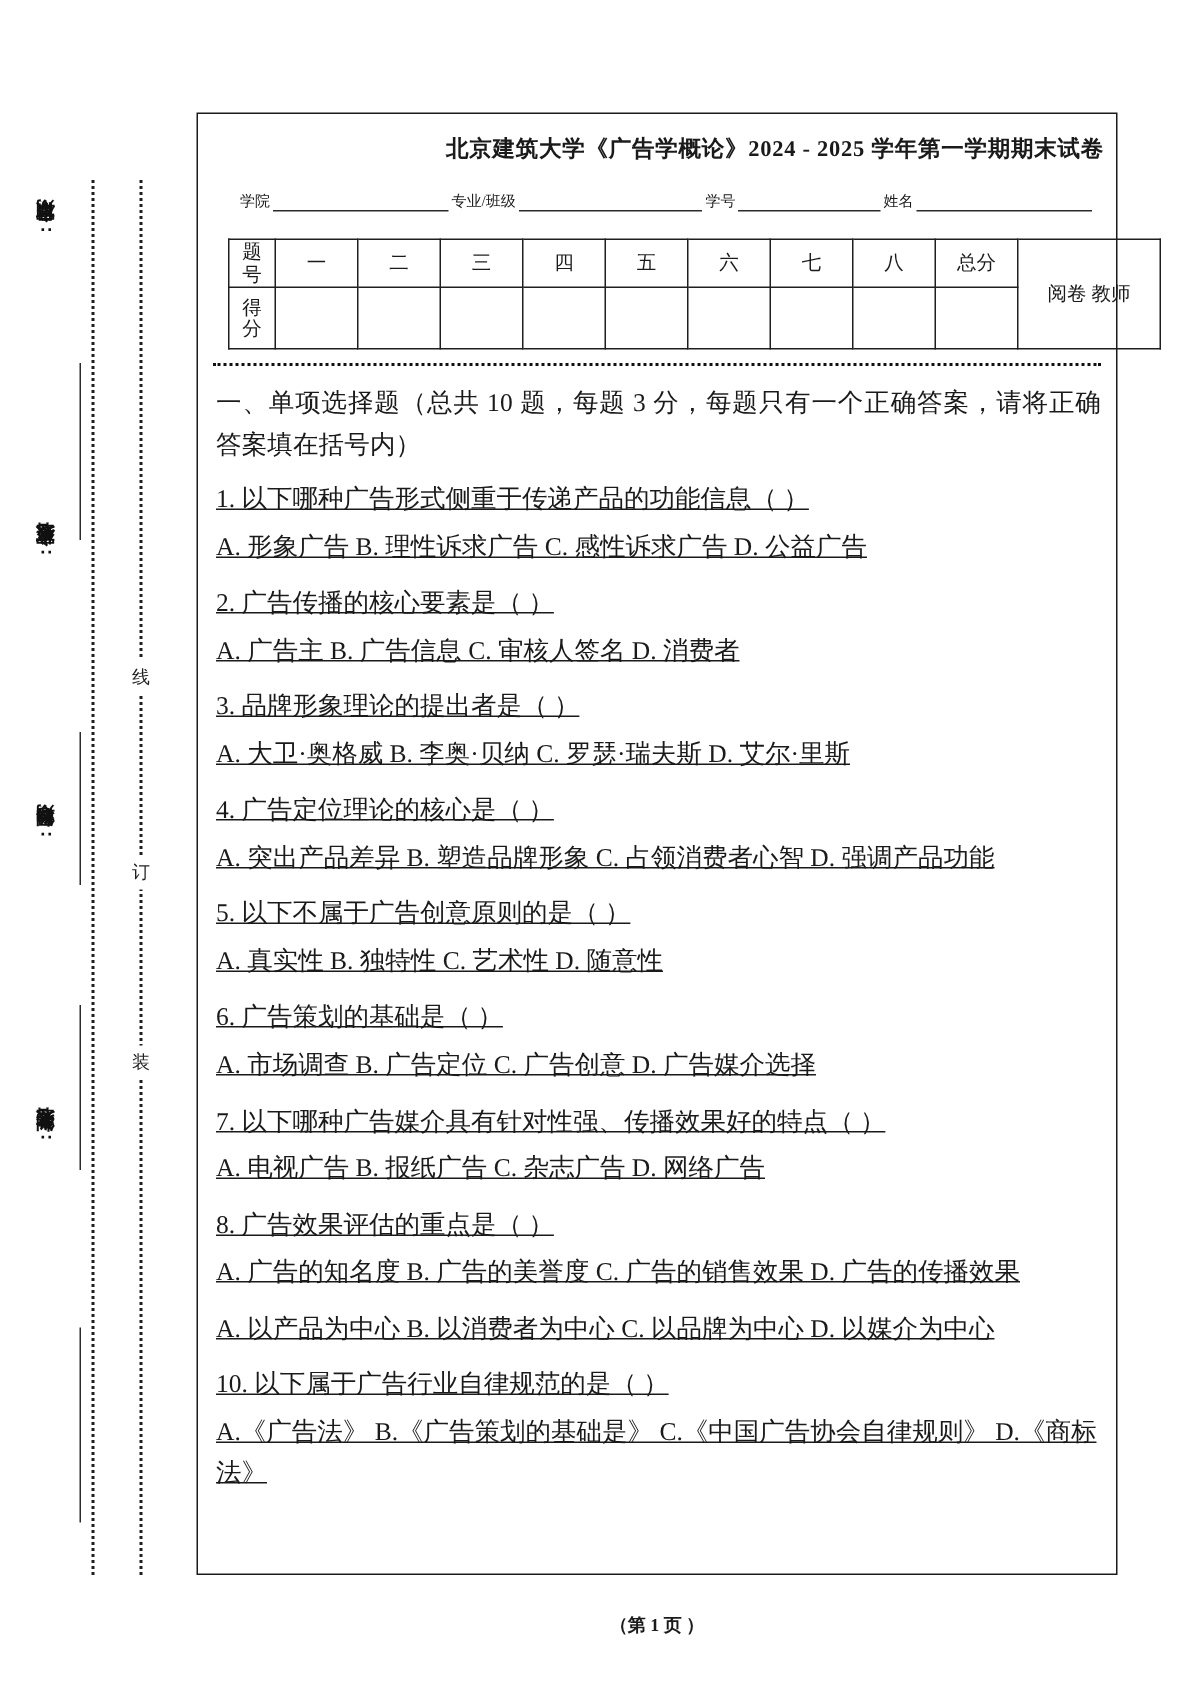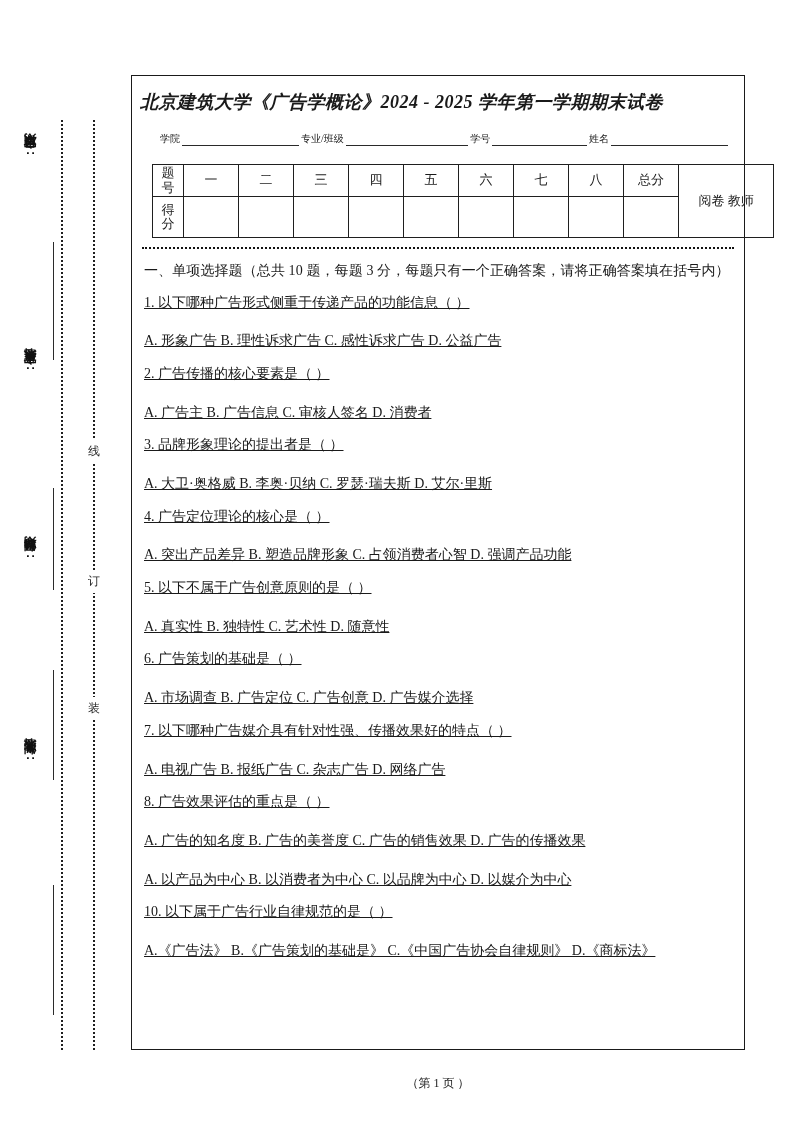--- a/index.html
+++ b/index.html
@@ -74,28 +74,27 @@
     left: 131px;
     top: 75px;
     width: 614px;
     height: 975px;
     border: 1.6px solid #1a1a1a;
     box-sizing: border-box;
     padding: 0;
   }
 
   .title {
-    text-align: left;
-    font-size: 18px;
+    text-align: right;
+    font-size: 15px;
     font-weight: bold;
     letter-spacing: 0.5px;
     margin: 14px 8px 0 8px;
     white-space: nowrap;
     font-family: "Liberation Serif", "DejaVu Serif", serif;
-    font-style: italic;
   }
 
   .idline {
     display: flex;
     align-items: flex-end;
     margin: 18px 14px 0 28px;
     font-size: 10px;
   }
   .idline .fld { white-space: nowrap; }
   .idline .blank {
@@ -134,48 +133,48 @@
 
   .dotrule {
     margin: 9px 10px 0 10px;
     border-top: 2.5px dotted #111;
     height: 0;
   }
 
   
   .body {
     margin: 11px 10px 0 12px;
-    font-size: 14px;
+    font-size: 17px;
     line-height: 1.62;
     font-family: "Liberation Serif", "DejaVu Serif", serif;
   }
   .sec-head {
     margin: 0 0 9px 0;
     text-align: justify;
     letter-spacing: 0.1px;
   }
   .q-stem { margin: 0 0 4px 0; }
-  .q-opts { margin: 16px 0 10px 0; }
+  .q-opts { margin: 4px 0 10px 0; }
   .q-block { margin: 0; text-decoration: underline; }
   .sec-head2 {
     margin: 8px 0 0 0;
     text-indent: 12px;
     white-space: nowrap;
     overflow: hidden;
   }
 
   
   .footer {
     position: absolute;
     left: 131px;
     top: 1075px;
     width: 614px;
     text-align: center;
     font-size: 12px;
-    font-weight: normal;
+    font-weight: bold;
     font-family: "Liberation Serif", "DejaVu Serif", serif;
   }
 </style>
 </head>
 <body>
 
 <div class="binding-left">
   <div class="vlabel" id="vl0" style="top:0px;">审核日期:</div>
   <div class="vline" style="top:92px;  height:118px;"></div>
   <div class="vlabel" id="vl1" style="top:215px;">审核人签名:</div>

